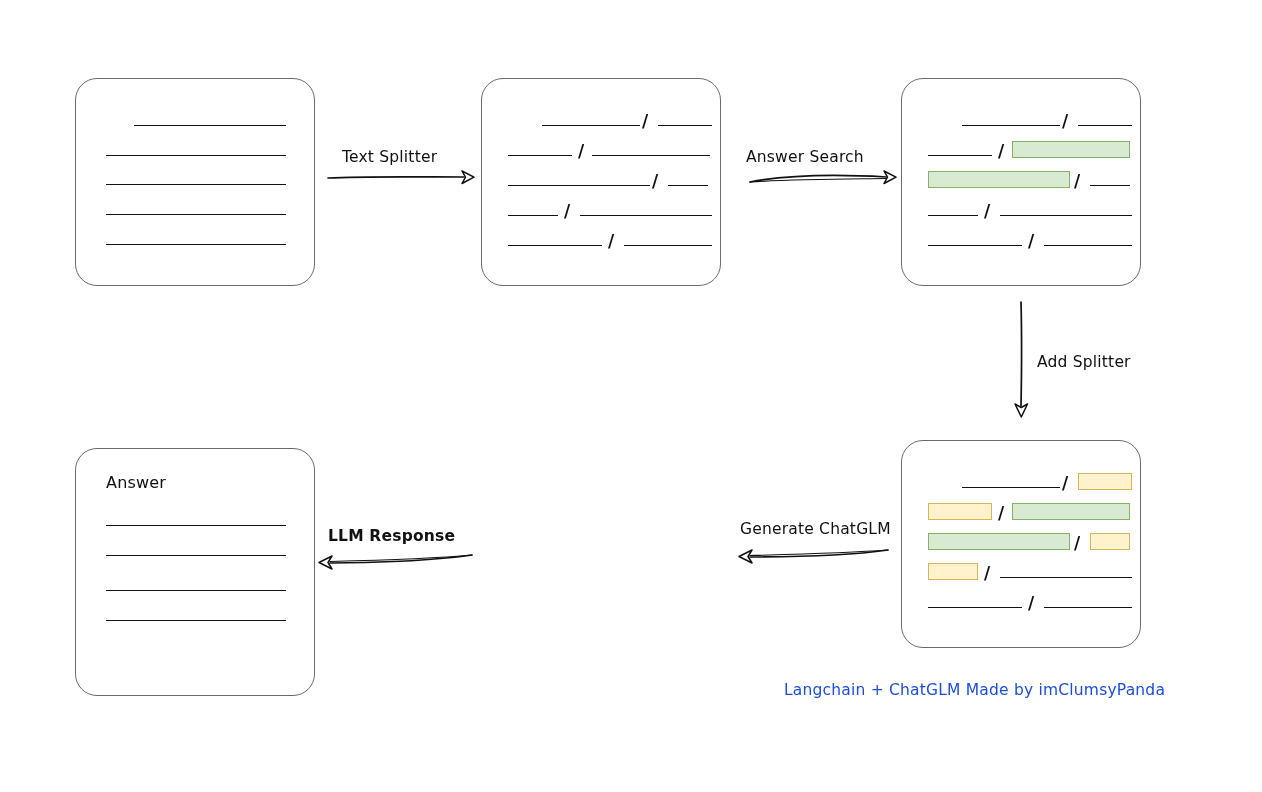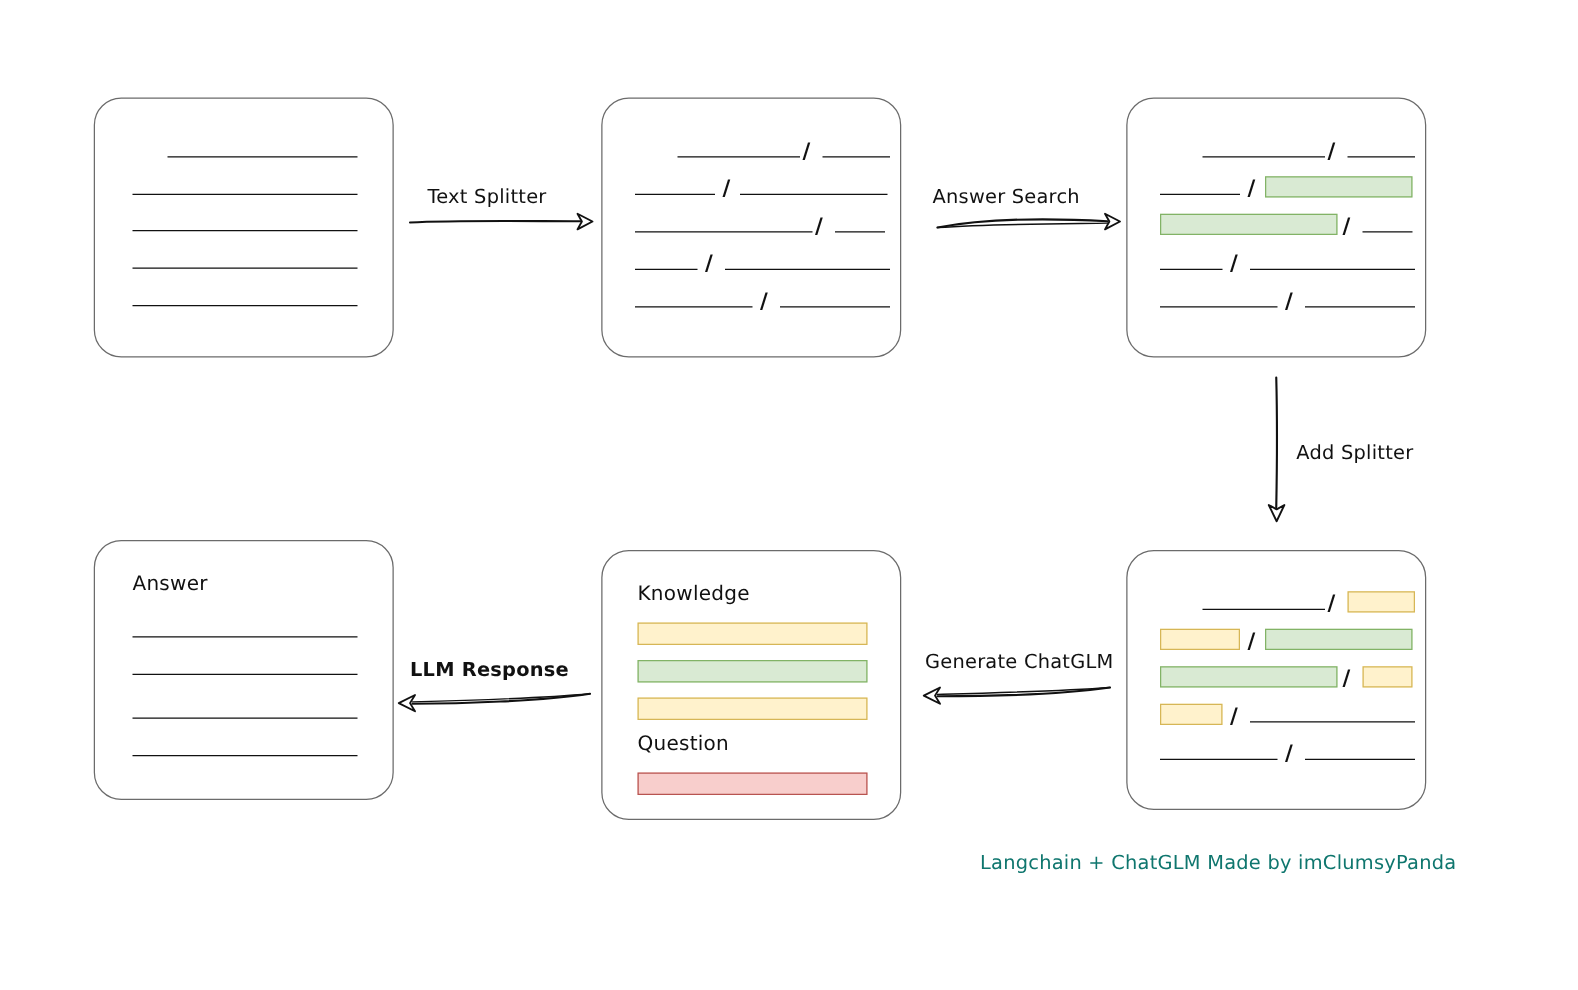--- a/index.html
+++ b/index.html
@@ -16,21 +16,21 @@
     border:1.3px solid #6b6b6b;
     border-radius:22px;
     background:#fff;
     box-sizing:border-box;
   }
   #card-source      {left:75px;  top:78px;  width:240px; height:208px;}
   #card-chunks      {left:481px; top:78px;  width:240px; height:208px;}
   #card-retrieved   {left:901px; top:78px;  width:240px; height:208px;}
   #card-context     {left:901px; top:440px; width:240px; height:208px;}
   #card-prompt      {left:481px; top:440px; width:240px; height:216px;}
-  #card-answer      {left:75px;  top:432px; width:240px; height:208px;text-align:right;}
+  #card-answer      {left:75px;  top:448px; width:240px; height:248px;text-align:right;}
 
   
   .lines{position:absolute;left:0;top:0;width:100%;height:100%;}
   .ln{
     position:absolute;
     height:0;
     border-top:1.6px solid #111;
   }
   .slash{
     position:absolute;
@@ -78,21 +78,21 @@
     position:absolute;
     font-size:15.5px;
     color:#111;
     white-space:nowrap;
     letter-spacing:.2px;
   }
   .credit{
     position:absolute;
     left:784px; top:681px;
     font-size:15.5px;
-    color:#0f766e;
+    color:#1d4ed8;
     white-space:nowrap;
     letter-spacing:.2px;
   }
   svg{overflow:visible;}
 </style>
 </head>
 <body>
 
 <div class="canvas">
 
@@ -174,28 +174,20 @@
       <div class="chip yellow" style="left:26px;top:122px;width:50px;"></div>
       <div class="slash" style="left:82px;top:136px;">/</div>
       <div class="ln" style="left:98px;top:136px;width:132px;"></div>
 
       <div class="ln" style="left:26px;top:166px;width:94px;"></div>
       <div class="slash" style="left:126px;top:166px;">/</div>
       <div class="ln" style="left:142px;top:166px;width:88px;"></div>
     </div>
   </div>
 
-  <div class="card" id="card-prompt">
-    <div class="card-title" style="left:28px;top:24px;">Knowledge</div>
-    <div class="bar yellow" style="top:57px;"></div>
-    <div class="bar green" style="top:87px;"></div>
-    <div class="bar yellow" style="top:117px;"></div>
-    <div class="card-title" style="left:28px;top:144px;">Question</div>
-    <div class="bar red" style="top:177px;"></div>
-  </div>
 
   <div class="card" id="card-answer">
     <div class="card-title" style="left:30px;top:24px;">Answer</div>
     <div class="lines">
       <div class="ln" style="left:30px;top:76px;width:180px;"></div>
       <div class="ln" style="left:30px;top:106px;width:180px;"></div>
       <div class="ln" style="left:30px;top:141px;width:180px;"></div>
       <div class="ln" style="left:30px;top:171px;width:180px;"></div>
     </div>
   </div>

